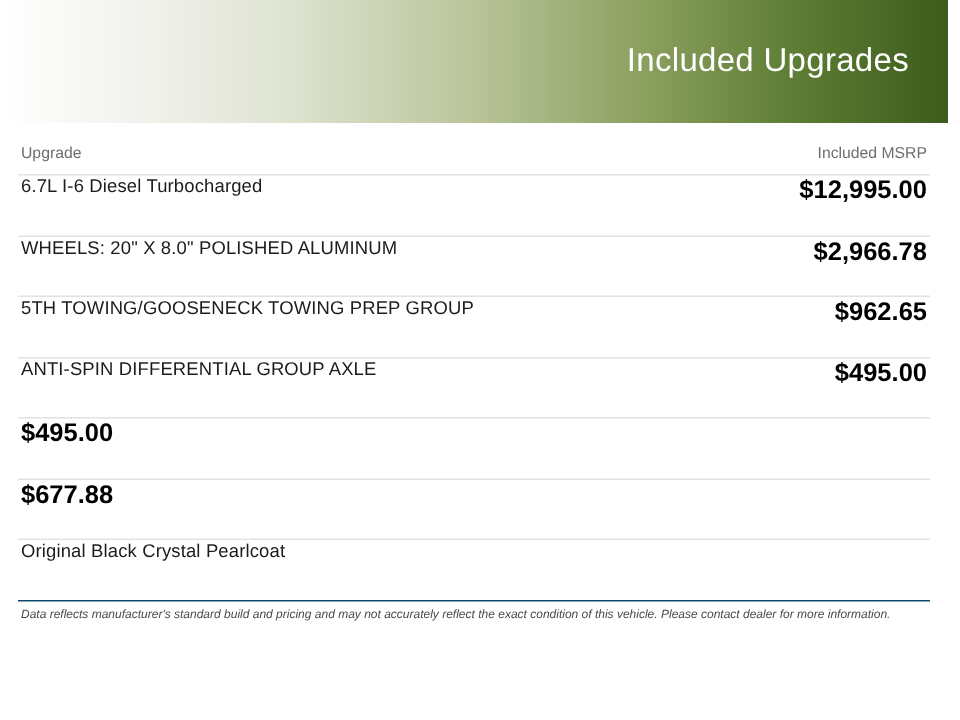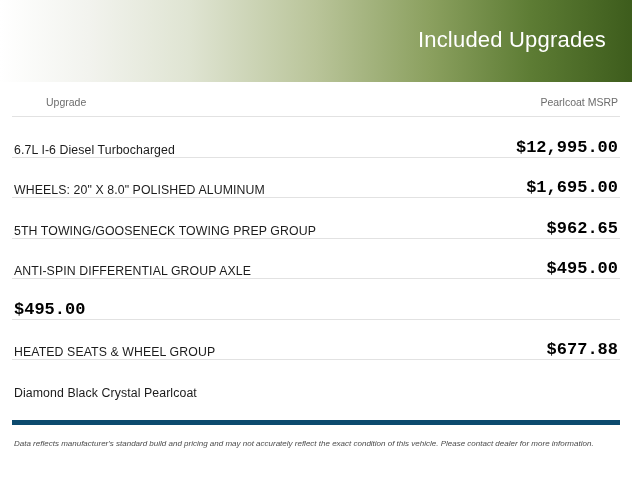--- a/index.html
+++ b/index.html
@@ -43,29 +43,28 @@
     padding: 0 12px 0 12px;
     box-sizing: border-box;
   }
   .col-head {
     display: flex;
     justify-content: space-between;
     align-items: baseline;
     padding: 14px 2px 8px 2px;
     color: #6d6d6d;
     font-size: 10.5px;
-    margin-left: 32px;
   }
   .col-head .right {
     text-align: right;
   }
   .row {
     display: flex;
     justify-content: space-between;
-    align-items: flex-end;
+    align-items: flex-start;
     border-top: 1px solid #e2e2e2;
     height: 40.5px;
     box-sizing: border-box;
     padding: 0 2px;
   }
   .row .name {
     color: #1c1c1c;
     font-size: 12.3px;
     font-weight: 400;
     letter-spacing: 0.1px;
@@ -73,78 +72,75 @@
     white-space: nowrap;
     overflow: hidden;
     text-overflow: ellipsis;
   }
   .row .price {
     color: #000000;
     font-size: 17px;
     font-weight: bold;
     white-space: nowrap;
     text-align: right;
-    font-family: Liberation Mono, monospace;
   }
   .disclaimer {
-    border-top: 5px solid #0c4a6e;
-    padding: 14px 2px 0 2px;
+    border-top: 1px solid #0c4a6e;
+    padding: 4px 2px 0 2px;
     color: #4a4a4a;
     font-size: 8px;
     font-style: italic;
     line-height: 1.3;
-    margin-top: 20px;
   }
 </style>
 </head>
 <body>
 
 <div class="page">
 
   <div class="header">
     <div class="header-title">Included Upgrades</div>
   </div>
 
   <div class="content">
 
     <div class="col-head">
       <div class="left">Upgrade</div>
-      <div class="right">Pearlcoat MSRP</div>
+      <div class="right">Included MSRP</div>
     </div>
 
     <div class="row">
       <div class="name">6.7L I-6 Diesel Turbocharged</div>
       <div class="price">$12,995.00</div>
     </div>
 
 
     <div class="row">
       <div class="name">WHEELS: 20" X 8.0" POLISHED ALUMINUM</div>
-      <div class="price">$1,695.00</div>
+      <div class="price">$2,966.78</div>
     </div>
 
     <div class="row">
       <div class="name">5TH TOWING/GOOSENECK TOWING PREP GROUP</div>
       <div class="price">$962.65</div>
     </div>
 
     <div class="row">
       <div class="name">ANTI-SPIN DIFFERENTIAL GROUP AXLE</div>
       <div class="price">$495.00</div>
     </div>
 
     <div class="row">
       <div class="price">$495.00</div>
     </div>
 
     <div class="row">
-      <div class="name">HEATED SEATS &amp; WHEEL GROUP</div>
       <div class="price">$677.88</div>
     </div>
 
     <div class="row">
-      <div class="name">Diamond Black Crystal Pearlcoat</div>
+      <div class="name">Original Black Crystal Pearlcoat</div>
     </div>
 
     <div class="disclaimer">Data reflects manufacturer's standard build and pricing and may not accurately reflect the exact condition of this vehicle. Please contact dealer for more information.</div>
 
   </div>
 </div>
 
 </body></html>

